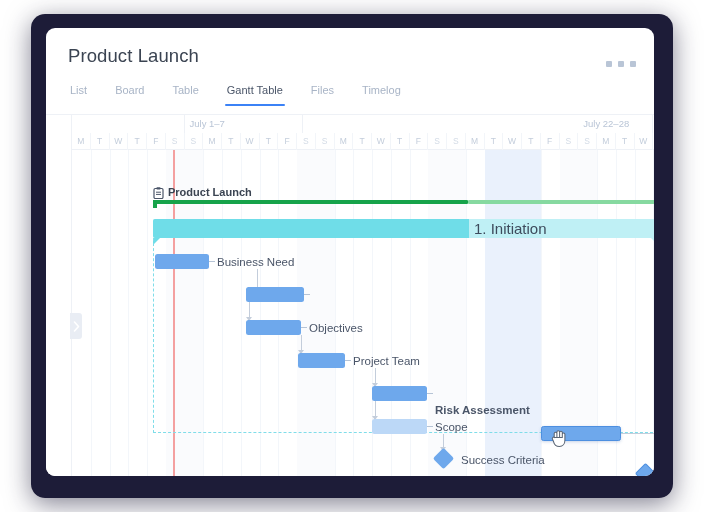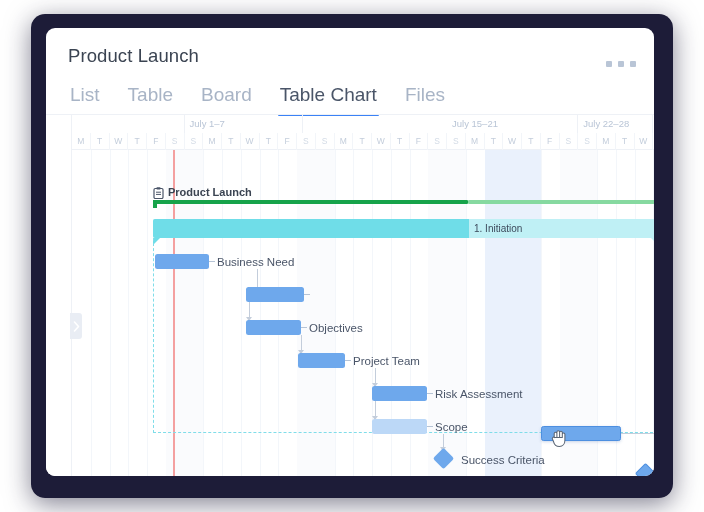--- a/index.html
+++ b/index.html
@@ -68,21 +68,21 @@
   .tabs {
     position: absolute;
     left: 22px; top: 56px;
     height: 30px;
     display: flex;
     align-items: flex-start;
     gap: 0px;
   }
   .tab {
     position: relative;
-    font-size: 19px;
+    font-size: 11px;
     color: #a8b4c6;
     padding: 0 14px 10px 14px;
     cursor: pointer;
     white-space: nowrap;
   }
   .tab:first-child { padding-left: 2px; }
   .tab.active { color: #4a5568; }
   .tab.active::after {
     content: "";
     position: absolute;
@@ -237,21 +237,21 @@
   }
   .summary-notch-l, .summary-notch-r {
     position: absolute;
     width: 0; height: 0;
     border-top: 7px solid #6fdde8;
   }
   .summary-notch-l { border-right: 7px solid transparent; }
   .summary-notch-r { border-left: 7px solid transparent; border-top-color:#bff0f5; }
   .summary-label {
     position: absolute;
-    font-size: 10px;
+    font-size: 15px;
     color: #3d4b5c;
     line-height: 19px;
     white-space: nowrap;
   }
 
   
   .dash-box {
     position: absolute;
     border: 1px dashed #7fdde9;
     border-top: none;
@@ -322,42 +322,42 @@
     <div class="titlebar">
       <div class="page-title">Product Launch</div>
       <div class="kebab">
         <span></span>
           <span></span>
           <span></span>
       </div>
 
       <div class="tabs">
         <div class="tab">List</div>
+        <div class="tab">Board</div>
         <div class="tab">Table</div>
-        <div class="tab">Board</div>
-        <div class="tab active">Table Chart</div>
+        <div class="tab active">Gantt Table</div>
         <div class="tab">Files</div>
+        <div class="tab">Timelog</div>
       </div>
     </div>
 
     <div class="gantt">
 
       <div class="panel-strip"></div>
       <div class="panel-handle">
         <svg width="7" height="11" viewBox="0 0 7 11">
           <path d="M1.5 1 L5.5 5.5 L1.5 10" fill="none" stroke="#ffffff" stroke-width="1.6" stroke-linecap="round" stroke-linejoin="round"></path>
         </svg>
       </div>
 
       <div class="timeline">
 
         <div class="week-row" id="week-row">
             <div class="week-cell" style="left: 0px; width: 112.5px;"></div>
             <div class="week-cell" style="left: 112.5px; width: 118px;">July 1–7</div>
-            <div class="week-cell" style="left: 375px; width: 131.25px;">July 15–21</div>
             <div class="week-cell" style="left: 506.25px; width: 75px;">July 22–28</div>
           </div>
 
         <div class="day-row" id="day-row">
             <div class="day-cell" style="left: 0px; width: 18.75px;">M</div>
             <div class="day-cell" style="left: 18.75px; width: 18.75px;">T</div>
             <div class="day-cell" style="left: 37.5px; width: 18.75px;">W</div>
             <div class="day-cell" style="left: 56.25px; width: 18.75px;">T</div>
             <div class="day-cell" style="left: 75px; width: 18.75px;">F</div>
             <div class="day-cell weekend" style="left: 93.75px; width: 18.75px;">S</div>
@@ -474,21 +474,21 @@
           <div class="dep-arrow" style="left:226px; top:235px;"></div>
 
           <div class="task-fill" style="left:226px; top:238px; width:47px;"></div>
           <div class="task-stub" style="left:273px; top:245px;"></div>
           <div class="row-label" style="left:281px; top:241px;">Project Team</div>
           <div class="dep-v" style="left:303px; top:253px; height:17px;"></div>
           <div class="dep-arrow" style="left:300px; top:268px;"></div>
 
           <div class="task-fill" style="left:300px; top:271px; width:55px;"></div>
           <div class="task-stub" style="left:355px; top:278px;"></div>
-          <div class="row-label" style="left:363px; top:274px;">Risk Assessment</div>
+          <div class="row-label" style="left:363px; top:290px;font-weight:bold;">Risk Assessment</div>
           <div class="dep-v" style="left:303px; top:286px; height:17px;"></div>
           <div class="dep-arrow" style="left:300px; top:301px;"></div>
 
           <div class="task" style="left:300px; top:304px; width:55px;"></div>
           <div class="task-stub" style="left:355px; top:311px;"></div>
           <div class="row-label" style="left:363px; top:307px;">Scope</div>
           <div class="dep-v" style="left:371px; top:319px; height:15px;"></div>
           <div class="dep-arrow" style="left:368px; top:332px;"></div>
 
           <div class="milestone" style="left:364px; top:336px;"></div>

